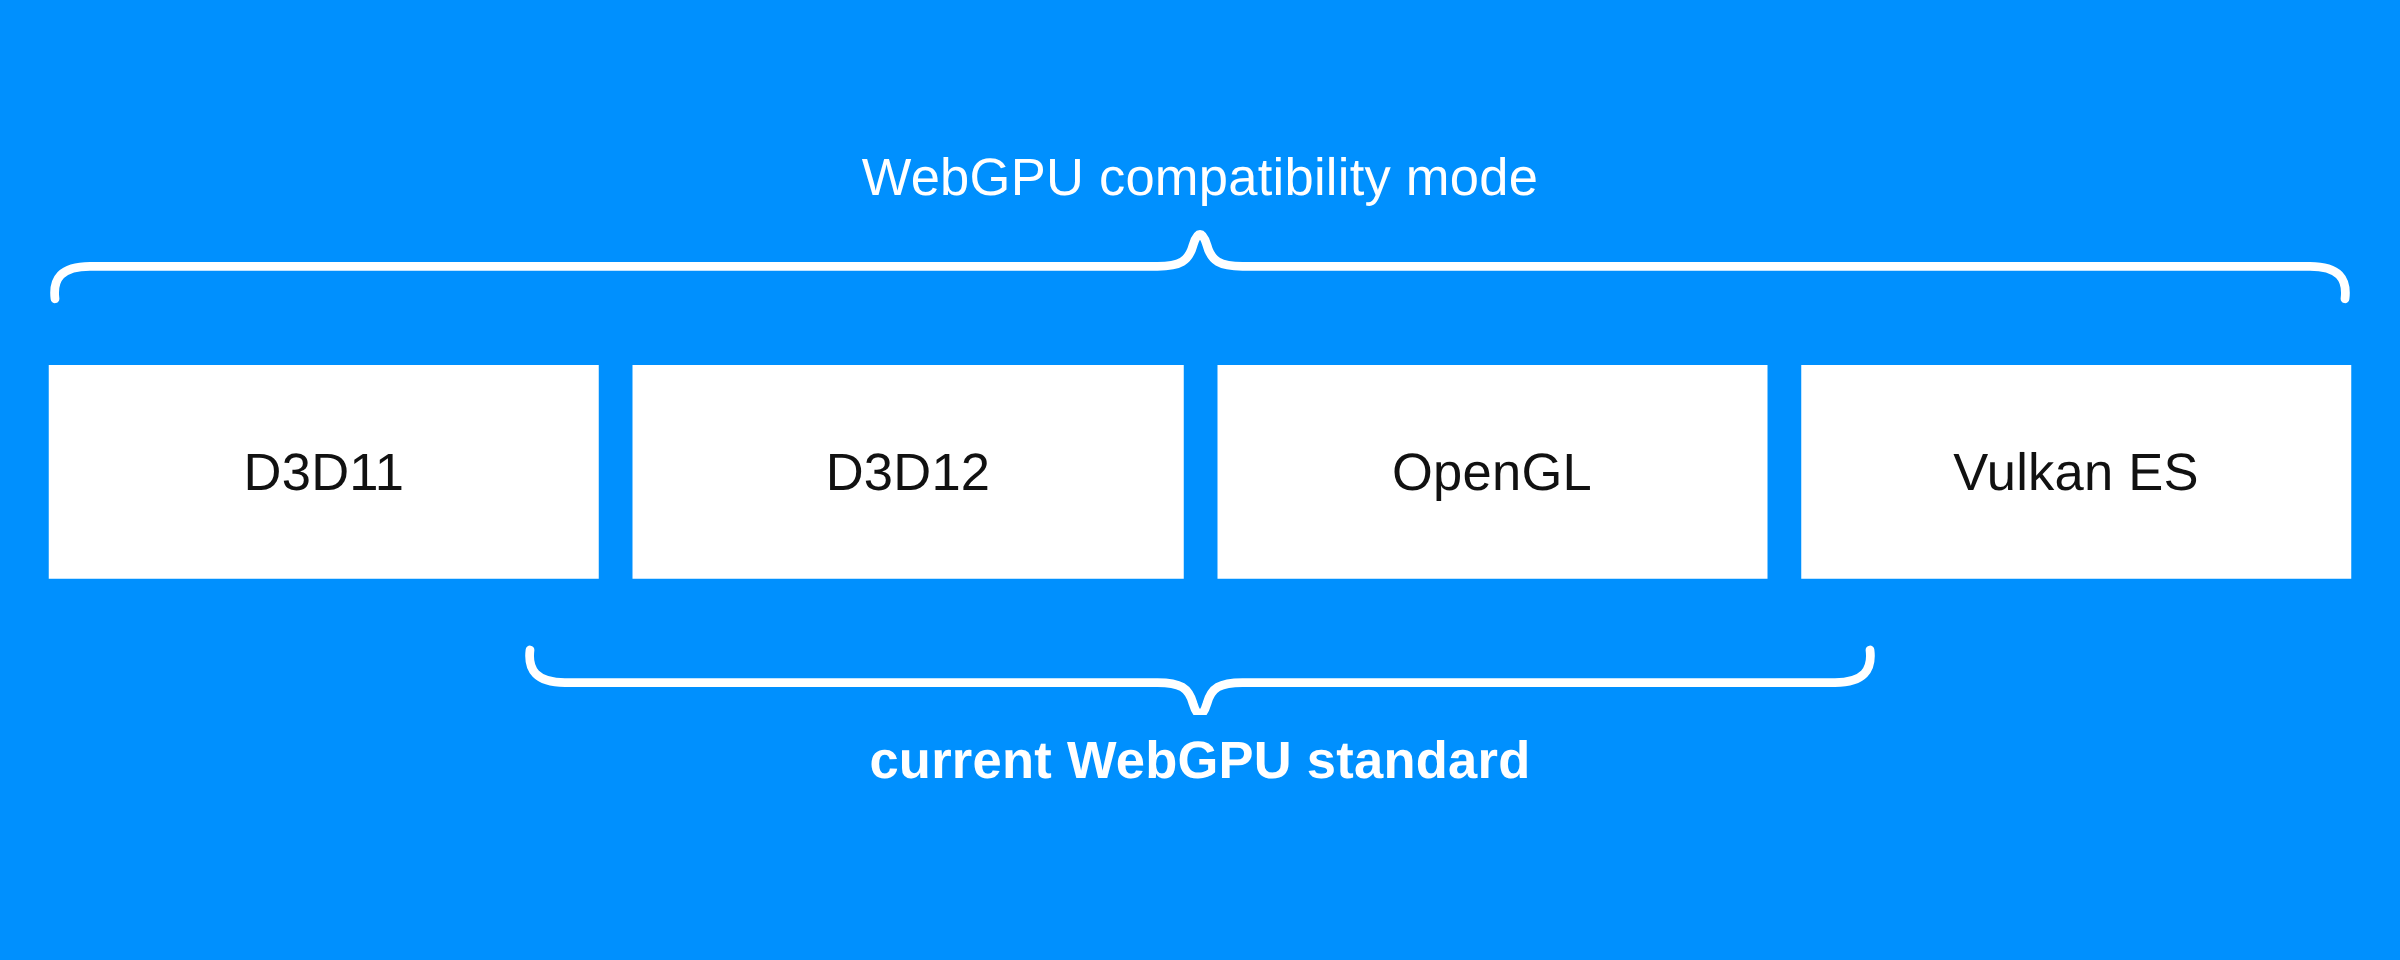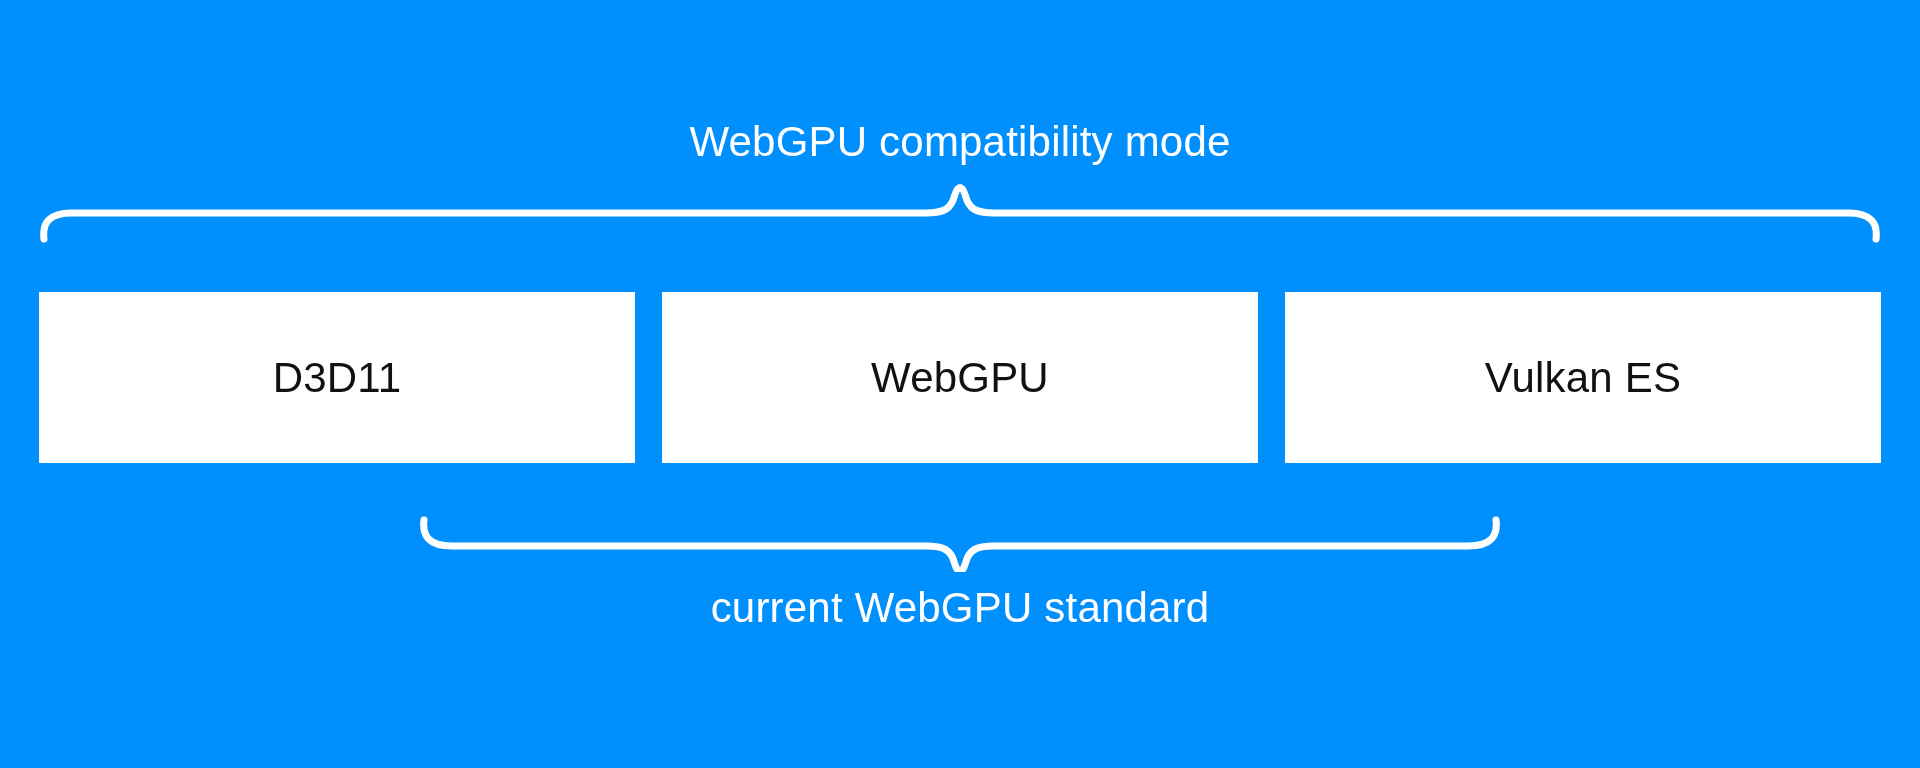--- a/index.html
+++ b/index.html
@@ -67,21 +67,21 @@
     letter-spacing: 0.2px;
     color: var(--box-text);
   }
   .diagram-subtitle {
     position: absolute;
     top: 584px;
     left: 0;
     width: 100%;
     text-align: center;
     font-size: 42px;
-    font-weight: 400;
+    font-weight: 700;
     letter-spacing: 0.2px;
     color: var(--label-text);
   }
 </style>
 </head>
 <body>
 
 <div class="canvas">
 
   <div class="diagram-title">WebGPU compatibility mode</div>
@@ -93,21 +93,22 @@
              C 904 30, 911 26, 914.5 13
              Q 917 4.5, 920 4.5
              Q 923 4.5, 925.5 13
              C 929 26, 936 30, 954 30
              L 1808 30
              C 1831 30, 1838 40, 1836 56"></path>
   </svg>
 
   <div class="backend-row">
     <div class="backend-box">D3D11</div>
-    <div class="backend-box">WebGPU</div>
+    <div class="backend-box">D3D12</div>
+    <div class="backend-box">OpenGL</div>
     <div class="backend-box">Vulkan ES</div>
   </div>
 
   <svg class="brace brace-bottom" width="1080" height="60" viewBox="0 0 1080 60" xmlns="http://www.w3.org/2000/svg">
     <path d="M 4 8
              C 2 24, 9 34, 32 34
              L 506 34
              C 524 34, 531 38, 534.5 51
              Q 537 59.5, 540 59.5
              Q 543 59.5, 545.5 51

